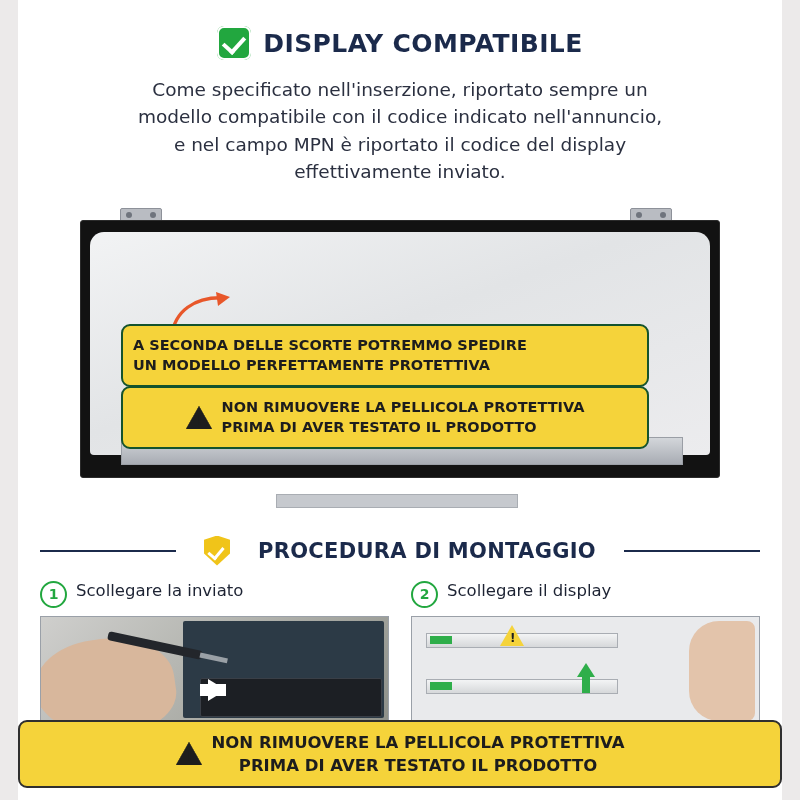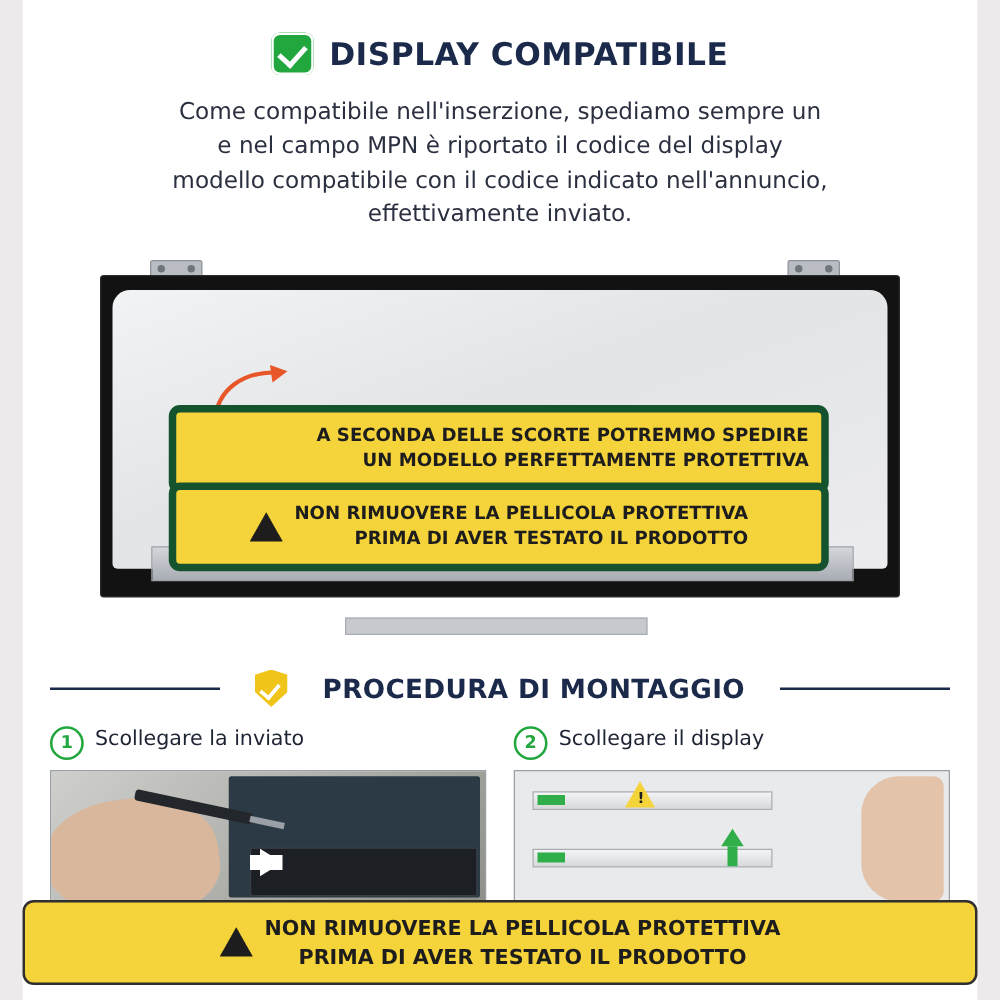--- a/index.html
+++ b/index.html
@@ -156,26 +156,26 @@
   .arrow-curve {
     position: absolute;
     left: 88px;
     top: 82px;
     width: 70px;
     height: 48px;
   }
 
   .callout {
     position: absolute;
-    left: 55px;
+    left: 41px;
     width: 528px;
     background: #f5d33a;
-    border: 6px solid #14532d;
+    border: 2px solid #14532d;
     border-radius: 9px;
-    text-align: right;
+    text-align: left;
     color: #1d1d1d;
     font-weight: bold;
     font-size: 14.5px;
     line-height: 1.42;
     padding: 9px 10px;
     box-sizing: border-box;
   }
   .callout.one { top: 116px; }
   .callout.two { top: 178px; }
   .callout-inner {
@@ -468,23 +468,23 @@
   <div class="edge-right"></div>
 
   <div class="content">
 
     <div class="header-row">
       <div class="check-badge"></div>
       <div class="header-title">DISPLAY COMPATIBILE</div>
     </div>
 
     <div class="intro">
-      <div>Come compatibile nell'inserzione, spediamo sempre un</div>
+      <div>Come specificato nell'inserzione, riportato sempre un</div>
+      <div>modello compatibile con il codice indicato nell'annuncio,</div>
       <div>e nel campo MPN è riportato il codice del display</div>
-      <div>modello compatibile con il codice indicato nell'annuncio,</div>
       <div>effettivamente inviato.</div>
     </div>
 
     <div class="display-wrap">
       <div class="bracket left"></div>
       <div class="bracket right"></div>
 
       <div class="panel-frame">
         <div class="panel-screen"></div>
         <div class="panel-bottom-strip"></div>

